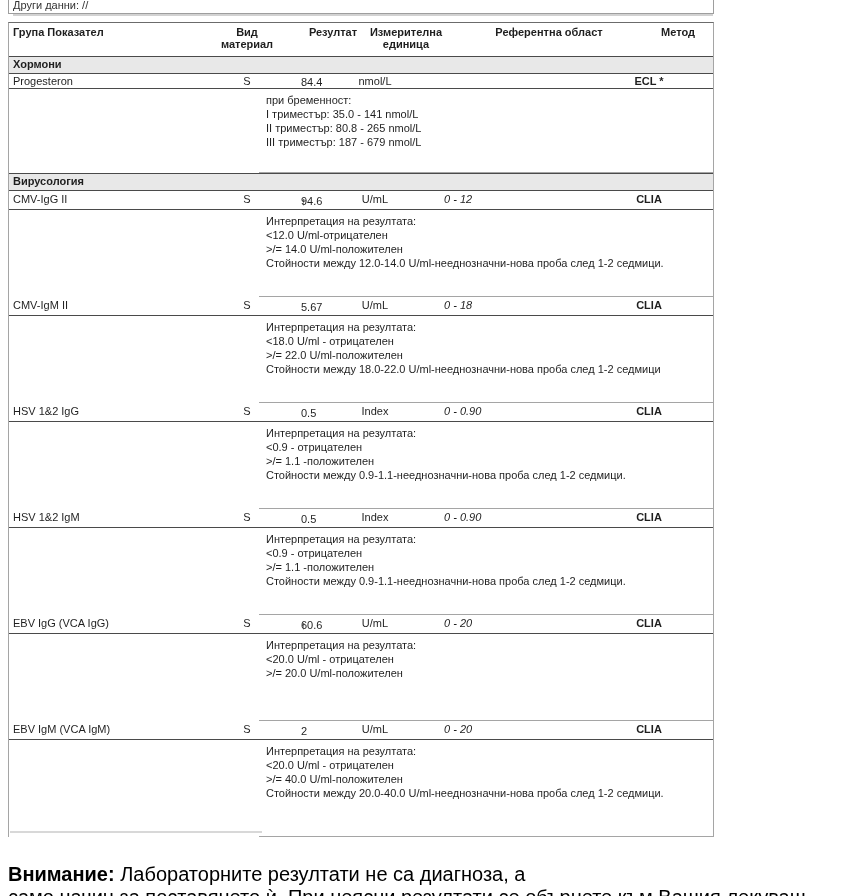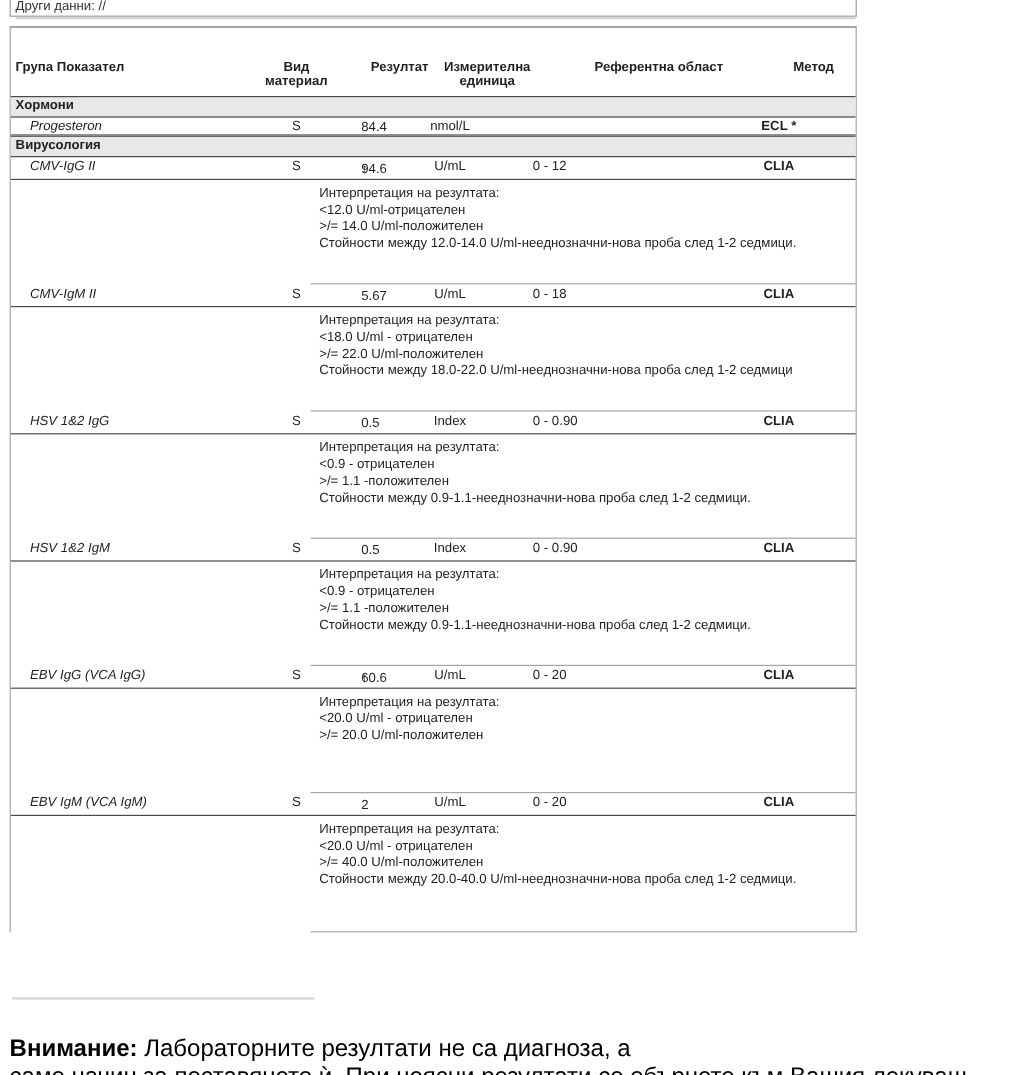--- a/index.html
+++ b/index.html
@@ -22,21 +22,21 @@
     position:absolute;left:13px;top:14px;width:700px;height:2px;background:#d2d2d2;
   }
   
   .tablebox{
     position:absolute;left:8px;top:22px;width:704px;
     border-top:1px solid #6b6b6b;
     border-left:1px solid #a5a5a5;
     border-right:1px solid #a5a5a5;
     background:#fff;
   }
-  .hdr{position:relative;height:33px;font-weight:bold;font-size:11px;margin-top:24px;}
+  .hdr{position:relative;height:33px;font-weight:bold;font-size:11px;}
   .hdr .h{position:absolute;top:3px;white-space:nowrap;}
   .h-center{transform:translateX(-50%);text-align:center;}
   .h-group{left:4px;}
   .h-mat{left:238px;}
   .h-res{left:324px;}
   .h-unit{left:397px;}
   .h-ref{left:540px;}
   .h-met{left:669px;}
   .h2{display:block;text-align:center;}
   .secbar{
@@ -44,25 +44,25 @@
     border-top:1px solid #4a4a4a;border-bottom:1px solid #4a4a4a;
     font-weight:bold;font-size:11px;padding:1px 16px 0 4px;
   }
   .rrow{
     position:relative;height:18px;border-bottom:1px solid #4a4a4a;
     font-size:11px;
   }
   .sec-0 .rrow{height:14px;}
   .rrow span{position:absolute;top:2px;white-space:nowrap;}
   .sec-0 .rrow span{top:1px;}
-  .c-name{left:16px;font-style:italic;}
+  .c-name{left:4px;}
   .c-mat{left:220px;width:36px;text-align:center;}
   .c-res{left:250px;width:84px;text-align:center;}
   .c-unit{left:338px;width:56px;text-align:center;}
-  .c-ref{left:435px;}
+  .c-ref{left:435px;font-style:italic;}
   .c-met{left:598px;width:84px;text-align:center;font-weight:bold;}
   .flag{font-weight:bold;margin-right:2px;letter-spacing:-1px;}
   .interp{
     position:relative;font-size:11px;line-height:14px;
     padding:4px 4px 0 257px;box-sizing:border-box;height:87px;
   }
   .sec-0 .interp{height:84px;}
   .interp.tall{height:97px;}
   .interp .pline{
     position:absolute;left:250px;right:0;bottom:0;height:1px;background:#a5a5a5;
@@ -107,20 +107,27 @@
         <div class="rrow">
     <span class="c-name">Progesteron</span>
     <span class="c-mat">S</span>
     <span class="c-res">
             <span class="val">84.4</span>
           </span>
     <span class="c-unit">nmol/L</span>
     <span class="c-ref"></span>
     <span class="c-met">ECL *</span>
   </div>
+        <div class="interp">
+          <span class="pline"></span>
+          <div>при бременност:</div>
+          <div>I триместър: 35.0 - 141 nmol/L</div>
+          <div>II триместър: 80.8 - 265 nmol/L</div>
+          <div>III триместър: 187 - 679 nmol/L</div>
+        </div>
       </div>
       <div class="sec-1">
         <div class="secbar">Вирусология</div>
         <div class="rrow">
     <span class="c-name">CMV-IgG II</span>
     <span class="c-mat">S</span>
     <span class="c-res">
             <span class="flag">↑</span>
             <span class="val">94.6</span>
           </span>

